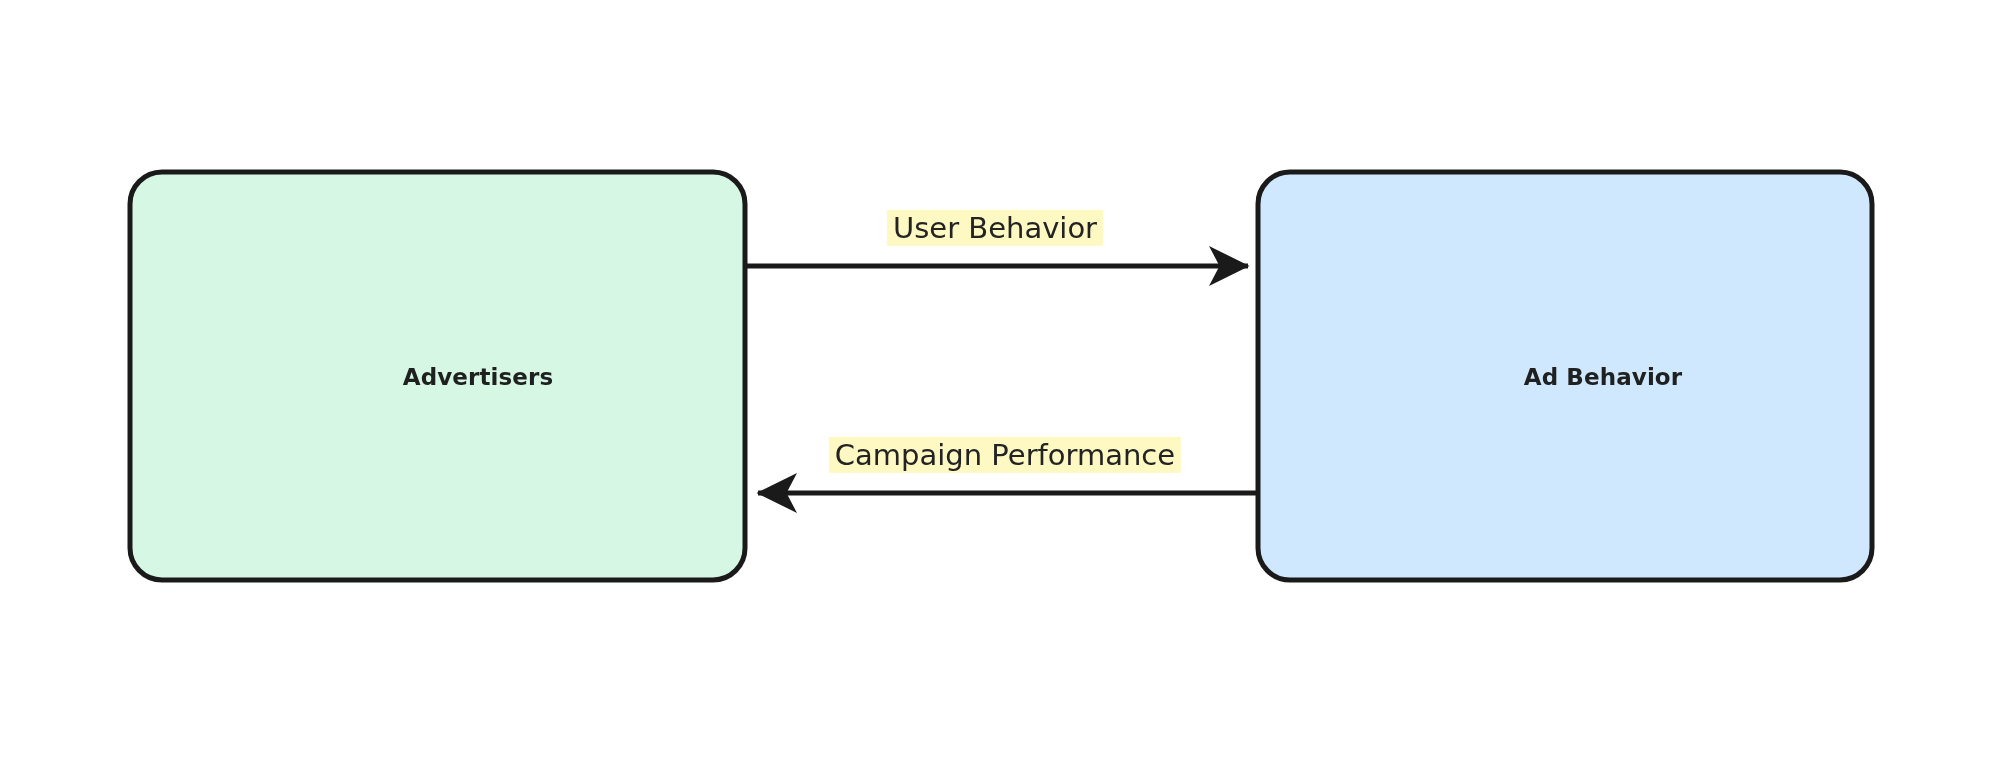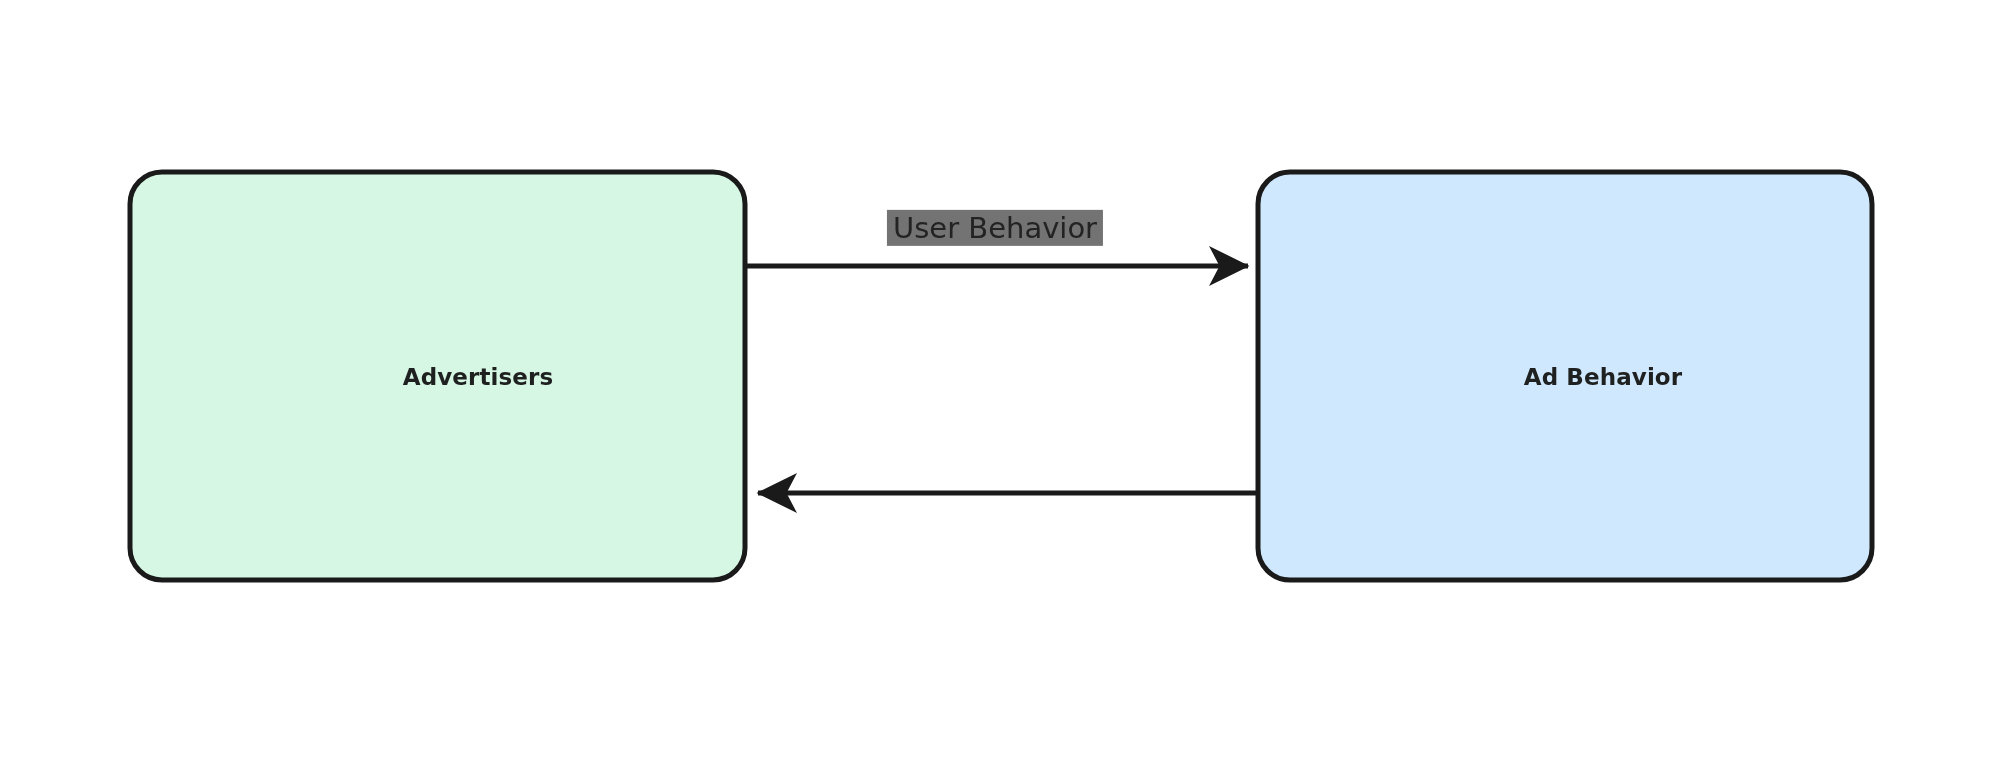--- a/index.html
+++ b/index.html
@@ -51,21 +51,21 @@
     margin-left: 38px;
   }
   .edge-label {
     position: absolute;
     transform: translate(-50%, -50%);
     font-family: "DejaVu Sans", "Liberation Sans", sans-serif;
     font-size: 29px;
     font-weight: normal;
     color: #232323;
     white-space: nowrap;
-    background: #737373;
+    background: #fef9c3;
     padding: 0 6px;
     line-height: 1.25;
   }
 </style>
 </head>
 <body>
 
 <div id="diagram-canvas" style="width: 1999px; height: 778px; background: rgb(255, 255, 255);">
 
   <svg id="diagram-svg" viewBox="0 0 1999 778" xmlns="http://www.w3.org/2000/svg">
@@ -86,14 +86,15 @@
 
     <line class="edge-line" id="line-campaign-performance" x1="1256" y1="493" x2="758" y2="493" stroke="#1a1a1a" marker-end="url(#arrow-left)" style="stroke-width: 5;"></line>
   </svg>
 
   <div class="node-label" id="label-advertisers" style="left: 440px; top: 378px;">Advertisers</div>
 
   <div class="node-label" id="label-ad-platforms" style="left: 1565px; top: 378px;">Ad Behavior</div>
 
   <div class="edge-label" id="label-user-behavior" style="left: 995px; top: 228px;">User Behavior</div>
 
+  <div class="edge-label" id="label-campaign-performance" style="left: 1005px; top: 455px;">Campaign Performance</div>
 
 </div>
 
 </body></html>

